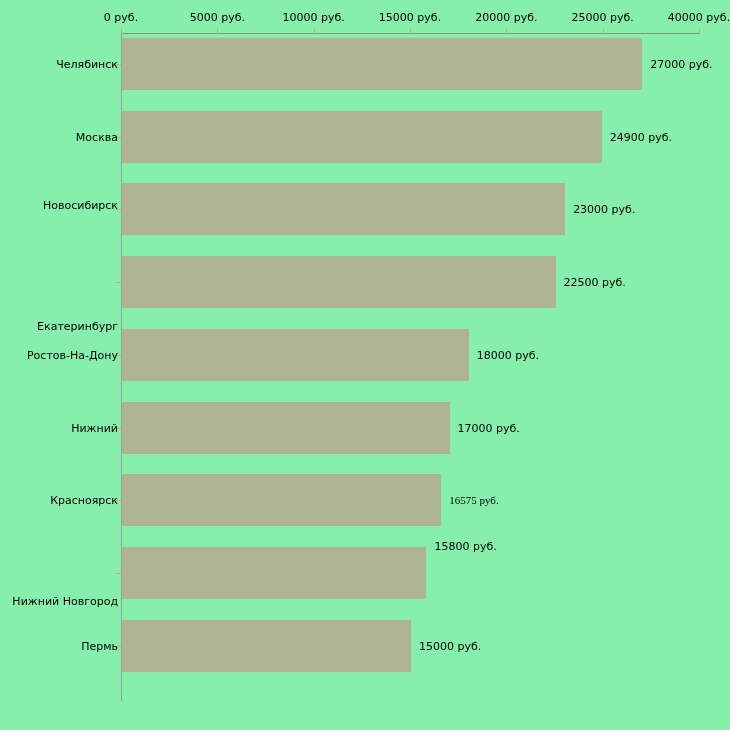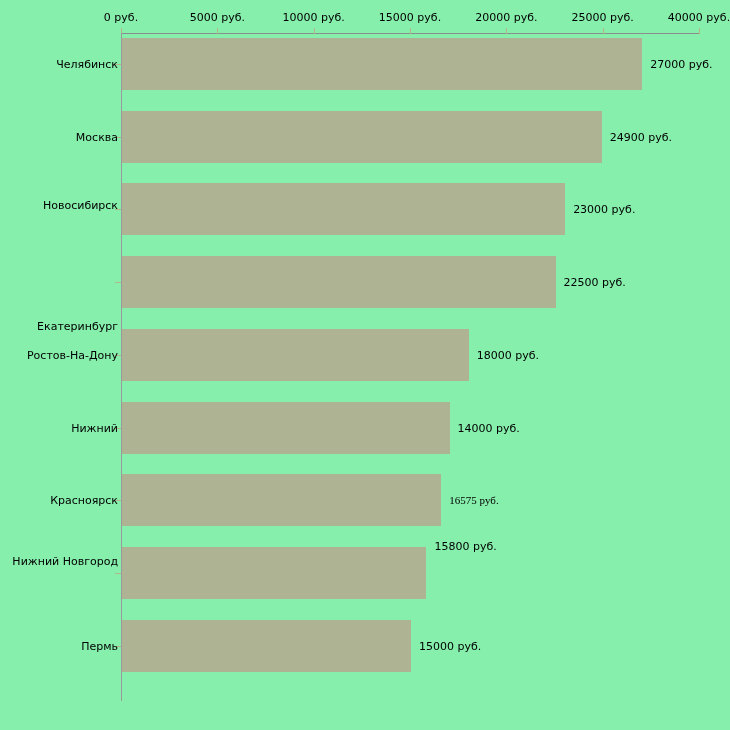--- a/index.html
+++ b/index.html
@@ -144,40 +144,40 @@
       <div class="y-tick" style="top: 645.6px;"></div>
     </div>
   <div id="y-tick-labels">
       <div class="y-tick-label" style="top: 64px;">Челябинск</div>
       <div class="y-tick-label" style="top: 136.7px;">Москва</div>
       <div class="y-tick-label" style="top: 205px;">Новосибирск</div>
       <div class="y-tick-label" style="top: 282.1px; margin-top: 44px;">Екатеринбург</div>
       <div class="y-tick-label" style="top: 354.8px;">Ростов-На-Дону</div>
       <div class="y-tick-label" style="top: 427.5px;">Нижний</div>
       <div class="y-tick-label" style="top: 500.2px;">Красноярск</div>
-      <div class="y-tick-label" style="top: 561px;">Нижний Новгород</div>
+      <div class="y-tick-label" style="top: 601px;">Нижний Новгород</div>
       <div class="y-tick-label" style="top: 645.6px;">Пермь</div>
     </div>
 
   <div id="bars">
       <div class="bar" title="Челябинск: 27000 руб." style="top: 38px; width: 520.2px; background: rgb(174, 179, 148);"></div>
       <div class="bar" title="Москва: 24900 руб." style="top: 110.7px; width: 479.74px; background: rgb(174, 179, 148);"></div>
       <div class="bar" title="Новосибирск: 23000 руб." style="top: 183.4px; width: 443.133px; background: rgb(174, 179, 148);"></div>
       <div class="bar" title="Екатеринбург: 22500 руб." style="top: 256.1px; width: 433.5px; background: rgb(174, 179, 148);"></div>
       <div class="bar" title="Ростов-На-Дону: 18000 руб." style="top: 328.8px; width: 346.8px; background: rgb(174, 179, 148);"></div>
       <div class="bar" title="Самара: 17000 руб." style="top: 401.5px; width: 327.533px; background: rgb(174, 179, 148);"></div>
       <div class="bar" title="Красноярск: 16575 руб." style="top: 474.2px; width: 319.345px; background: rgb(174, 179, 148);"></div>
       <div class="bar" title="Нижний Новгород: 15800 руб." style="top: 546.9px; width: 304.413px; background: rgb(174, 179, 148);"></div>
       <div class="bar" title="Пермь: 15000 руб." style="top: 619.6px; width: 289px; background: rgb(174, 179, 148);"></div>
     </div>
   <div id="bar-labels">
       <div class="bar-value-label" style="left: 650.2px; top: 64px;">27000 руб.</div>
       <div class="bar-value-label" style="left: 609.74px; top: 136.7px;">24900 руб.</div>
       <div class="bar-value-label" style="left: 573.133px; top: 209.4px;">23000 руб.</div>
       <div class="bar-value-label" style="left: 563.5px; top: 282.1px;">22500 руб.</div>
       <div class="bar-value-label" style="left: 476.8px; top: 354.8px;">18000 руб.</div>
-      <div class="bar-value-label" style="left: 457.533px; top: 427.5px;">14000 руб.</div>
+      <div class="bar-value-label" style="left: 457.533px; top: 427.5px;">17000 руб.</div>
       <div class="bar-value-label" style="left: 449.345px; top: 500.2px; font-family: Liberation Serif, serif;">16575 руб.</div>
       <div class="bar-value-label" style="left: 434.413px; top: 546px;">15800 руб.</div>
       <div class="bar-value-label" style="left: 419px; top: 645.6px;">15000 руб.</div>
     </div>
 
 </div>
 
 </body></html>

